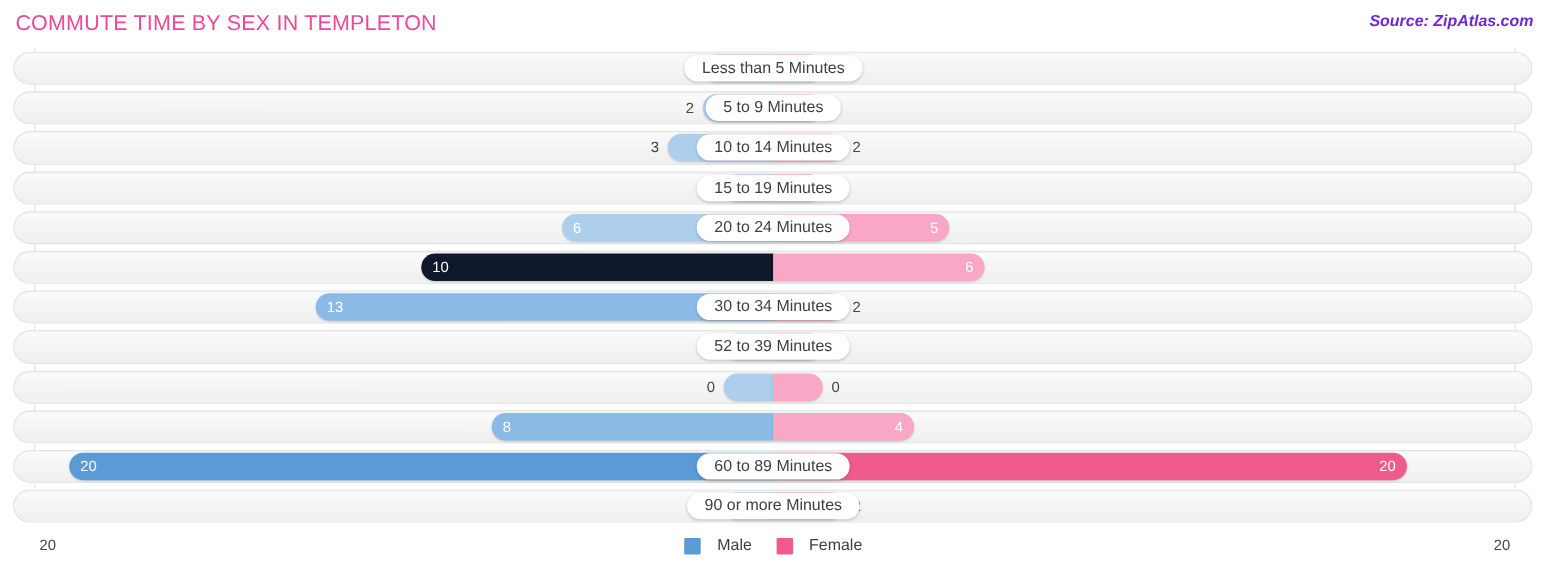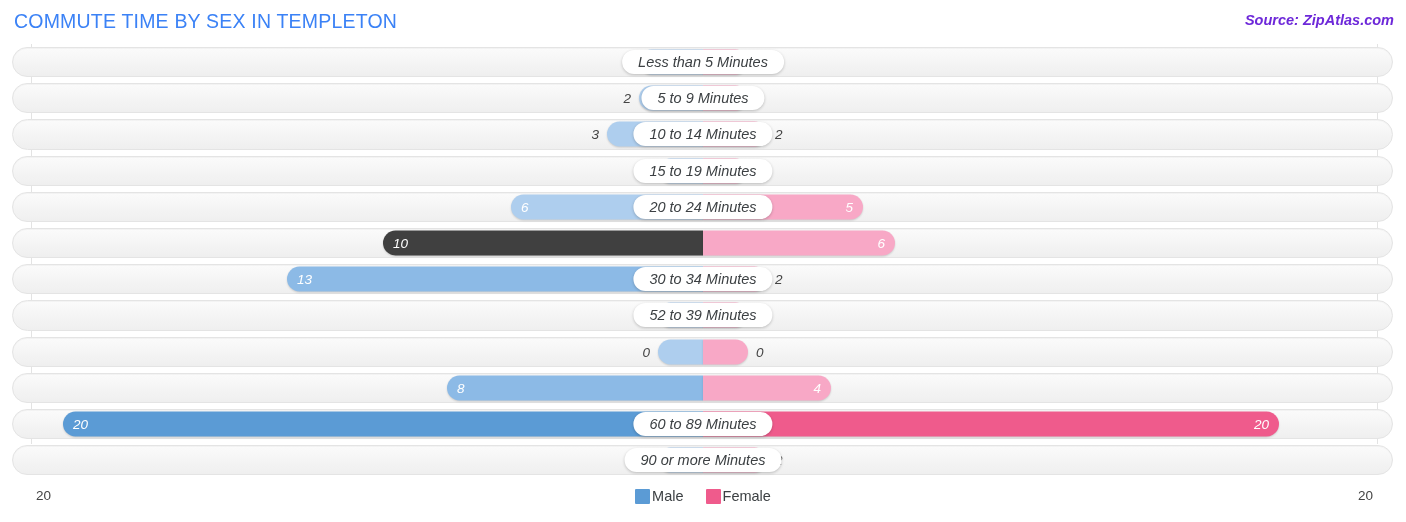--- a/index.html
+++ b/index.html
@@ -21,42 +21,41 @@
     position: relative;
     height: 44px;
   }
   .chart-title {
     position: absolute;
     left: 14px;
     top: 10px;
     font-size: 19.5px;
     font-weight: 400;
     letter-spacing: 0.2px;
-    color: #3b82f6;
+    color: #ec4899;
     white-space: nowrap;
   }
   .source-note {
     position: absolute;
     right: 12px;
     top: 12px;
     font-size: 14.5px;
     font-style: italic;
     font-weight: bold;
     color: #6d28d9;
     white-space: nowrap;
   }
 
   
   .plot {
     position: absolute;
     left: 0;
     top: 44px;
     width: 1406px;
     height: 442px;
-    font-style: italic;
   }
   .gridline {
     position: absolute;
     top: 0;
     bottom: 42px;
     width: 1px;
     background: #e3e3e3;
   }
   .gridline.left  { left: 31px; }
   .gridline.right { left: 1377px; }
@@ -179,21 +178,21 @@
     right: 0;
     top: 2px;
     display: flex;
     justify-content: center;
     align-items: center;
     gap: 22px;
   }
   .legend-item {
     display: flex;
     align-items: center;
-    gap: 2px;
+    gap: 15px;
   }
   .legend-swatch {
     width: 15px;
     height: 15px;
     border-radius: 1px;
     display: inline-block;
   }
   .legend-text {
     font-size: 14.5px;
     color: #3c4043;
@@ -269,21 +268,21 @@
         <div class="half female">
           <div class="bar" style="width: 160px; background: rgb(248, 168, 198);">
             <span class="val-in">5</span>
           </div>
         </div>
         <div class="label-pill">20 to 24 Minutes</div>
       </div>
       <div class="row">
         <div class="track"></div>
         <div class="half male">
-          <div class="bar" style="width: 320px; background: #404040;">
+          <div class="bar" style="width: 320px; background: #0f172a;">
             <span class="val-in">10</span>
           </div>
         </div>
         <div class="half female">
           <div class="bar" style="width: 192px; background: rgb(248, 168, 198);">
             <span class="val-in">6</span>
           </div>
         </div>
       </div>
       <div class="row">

